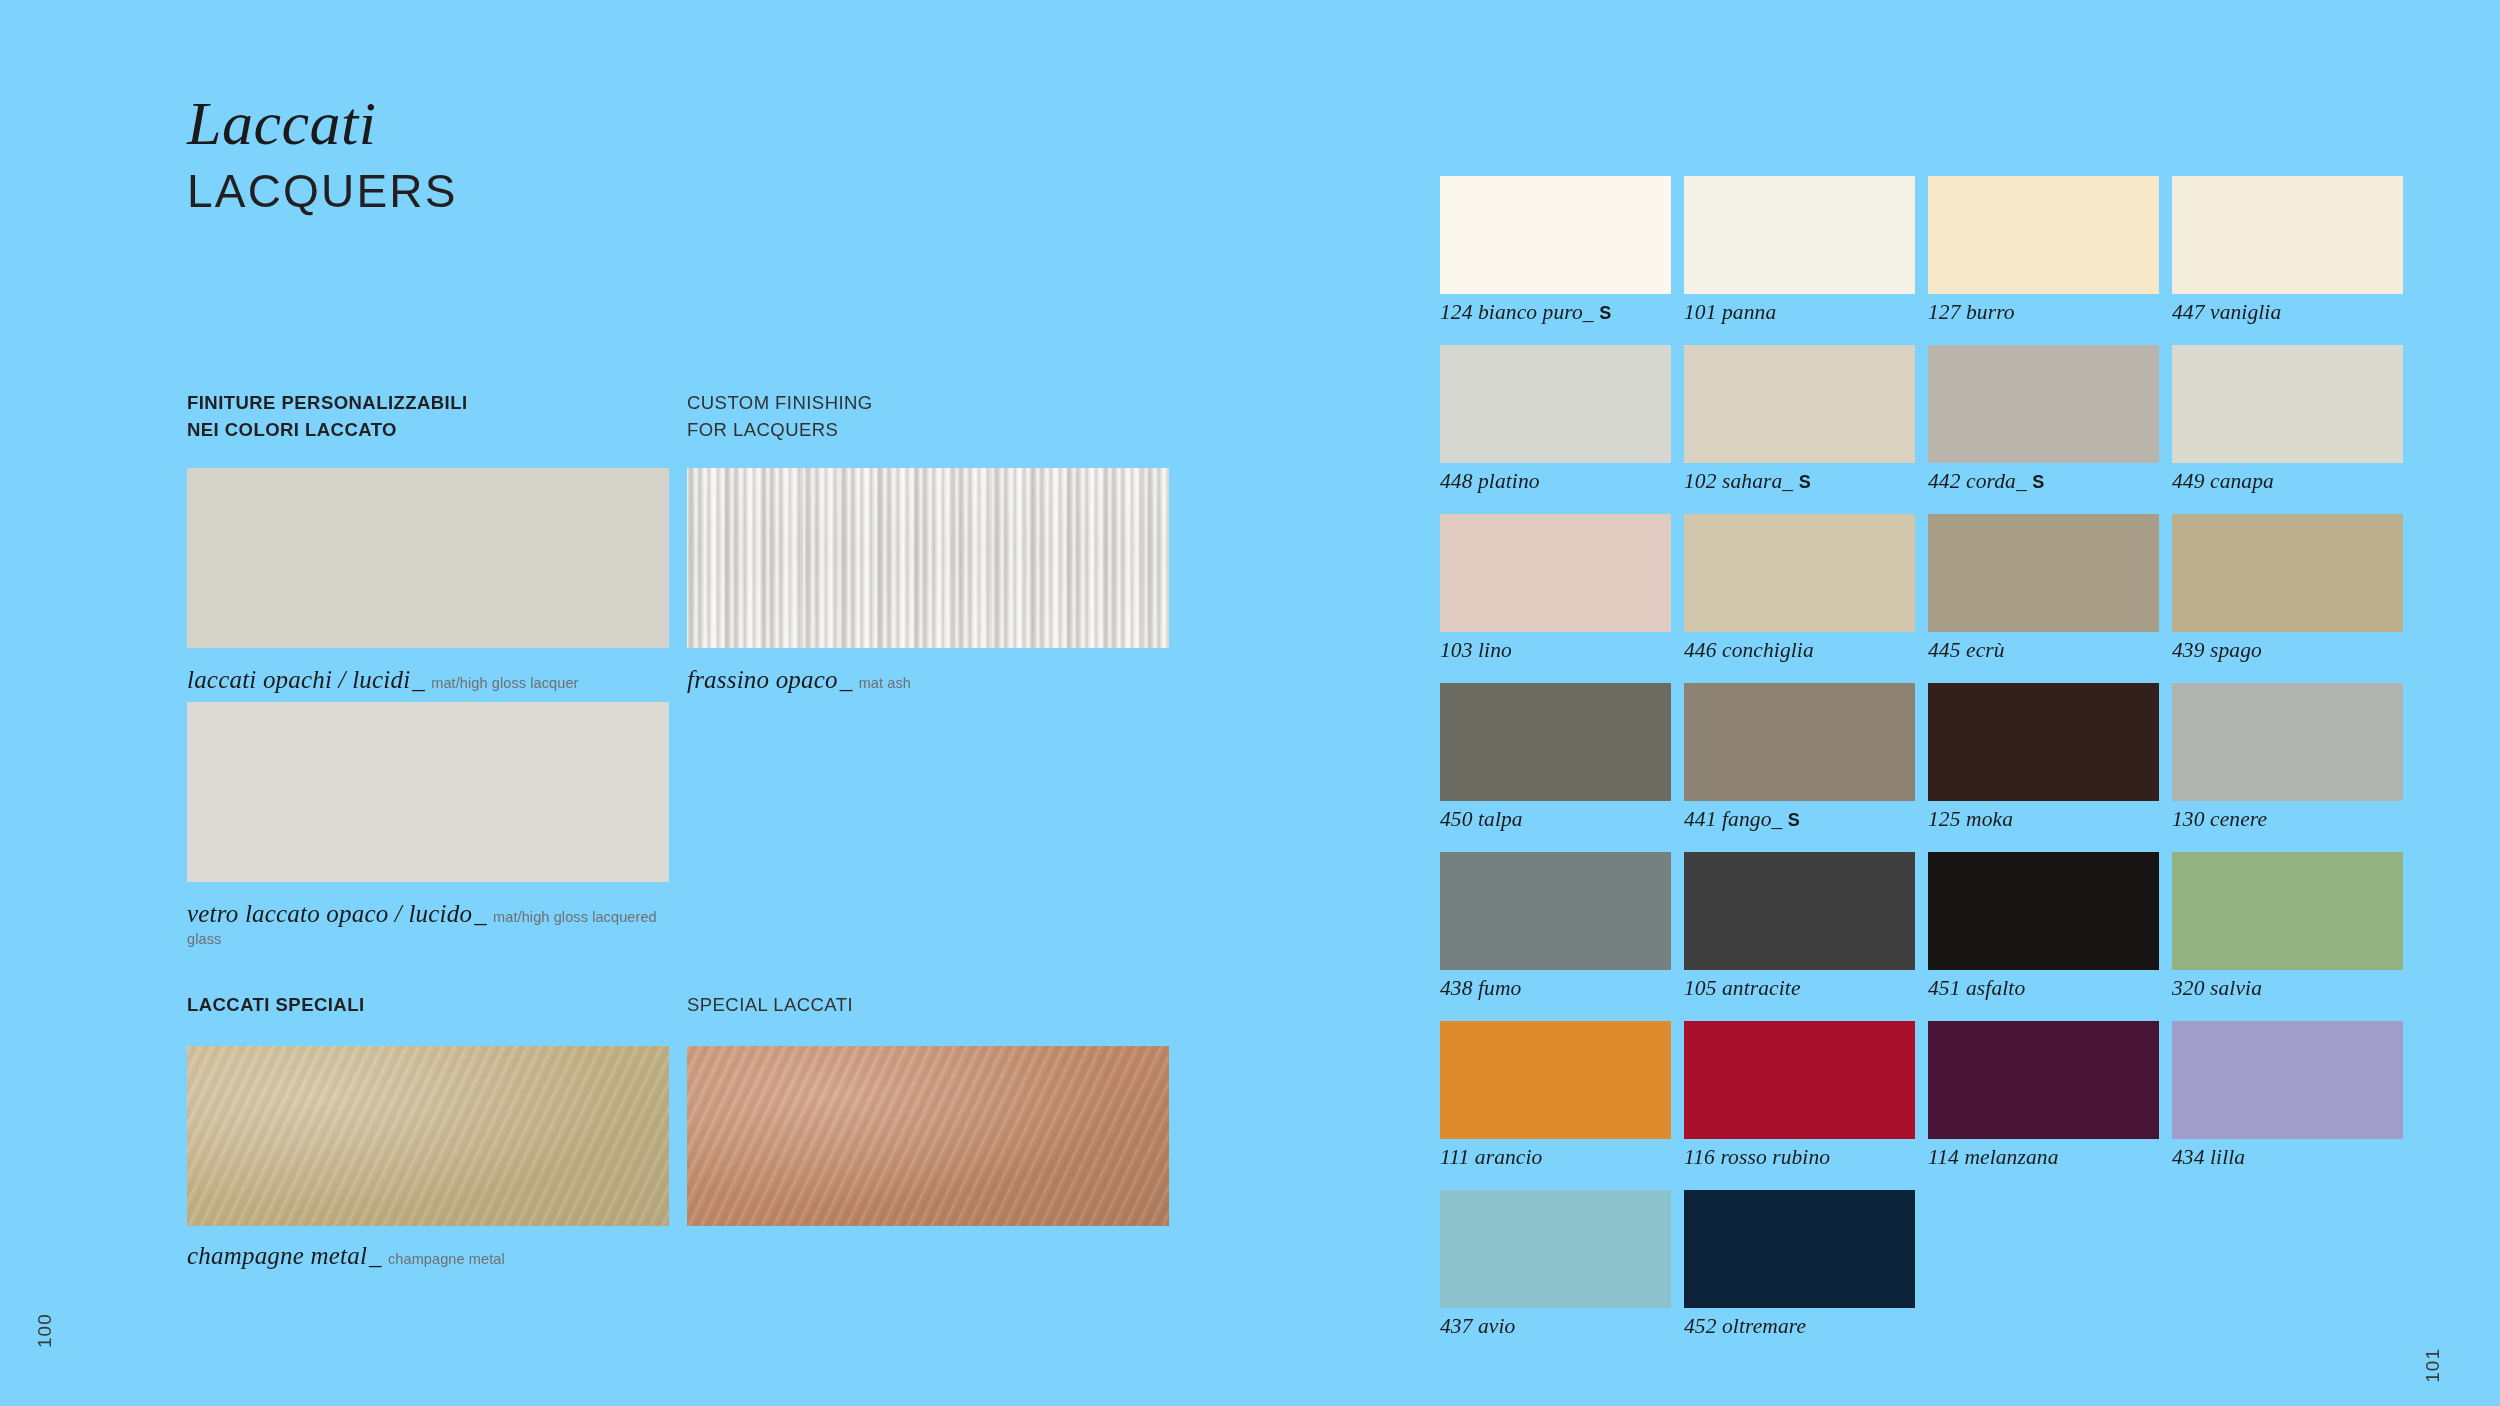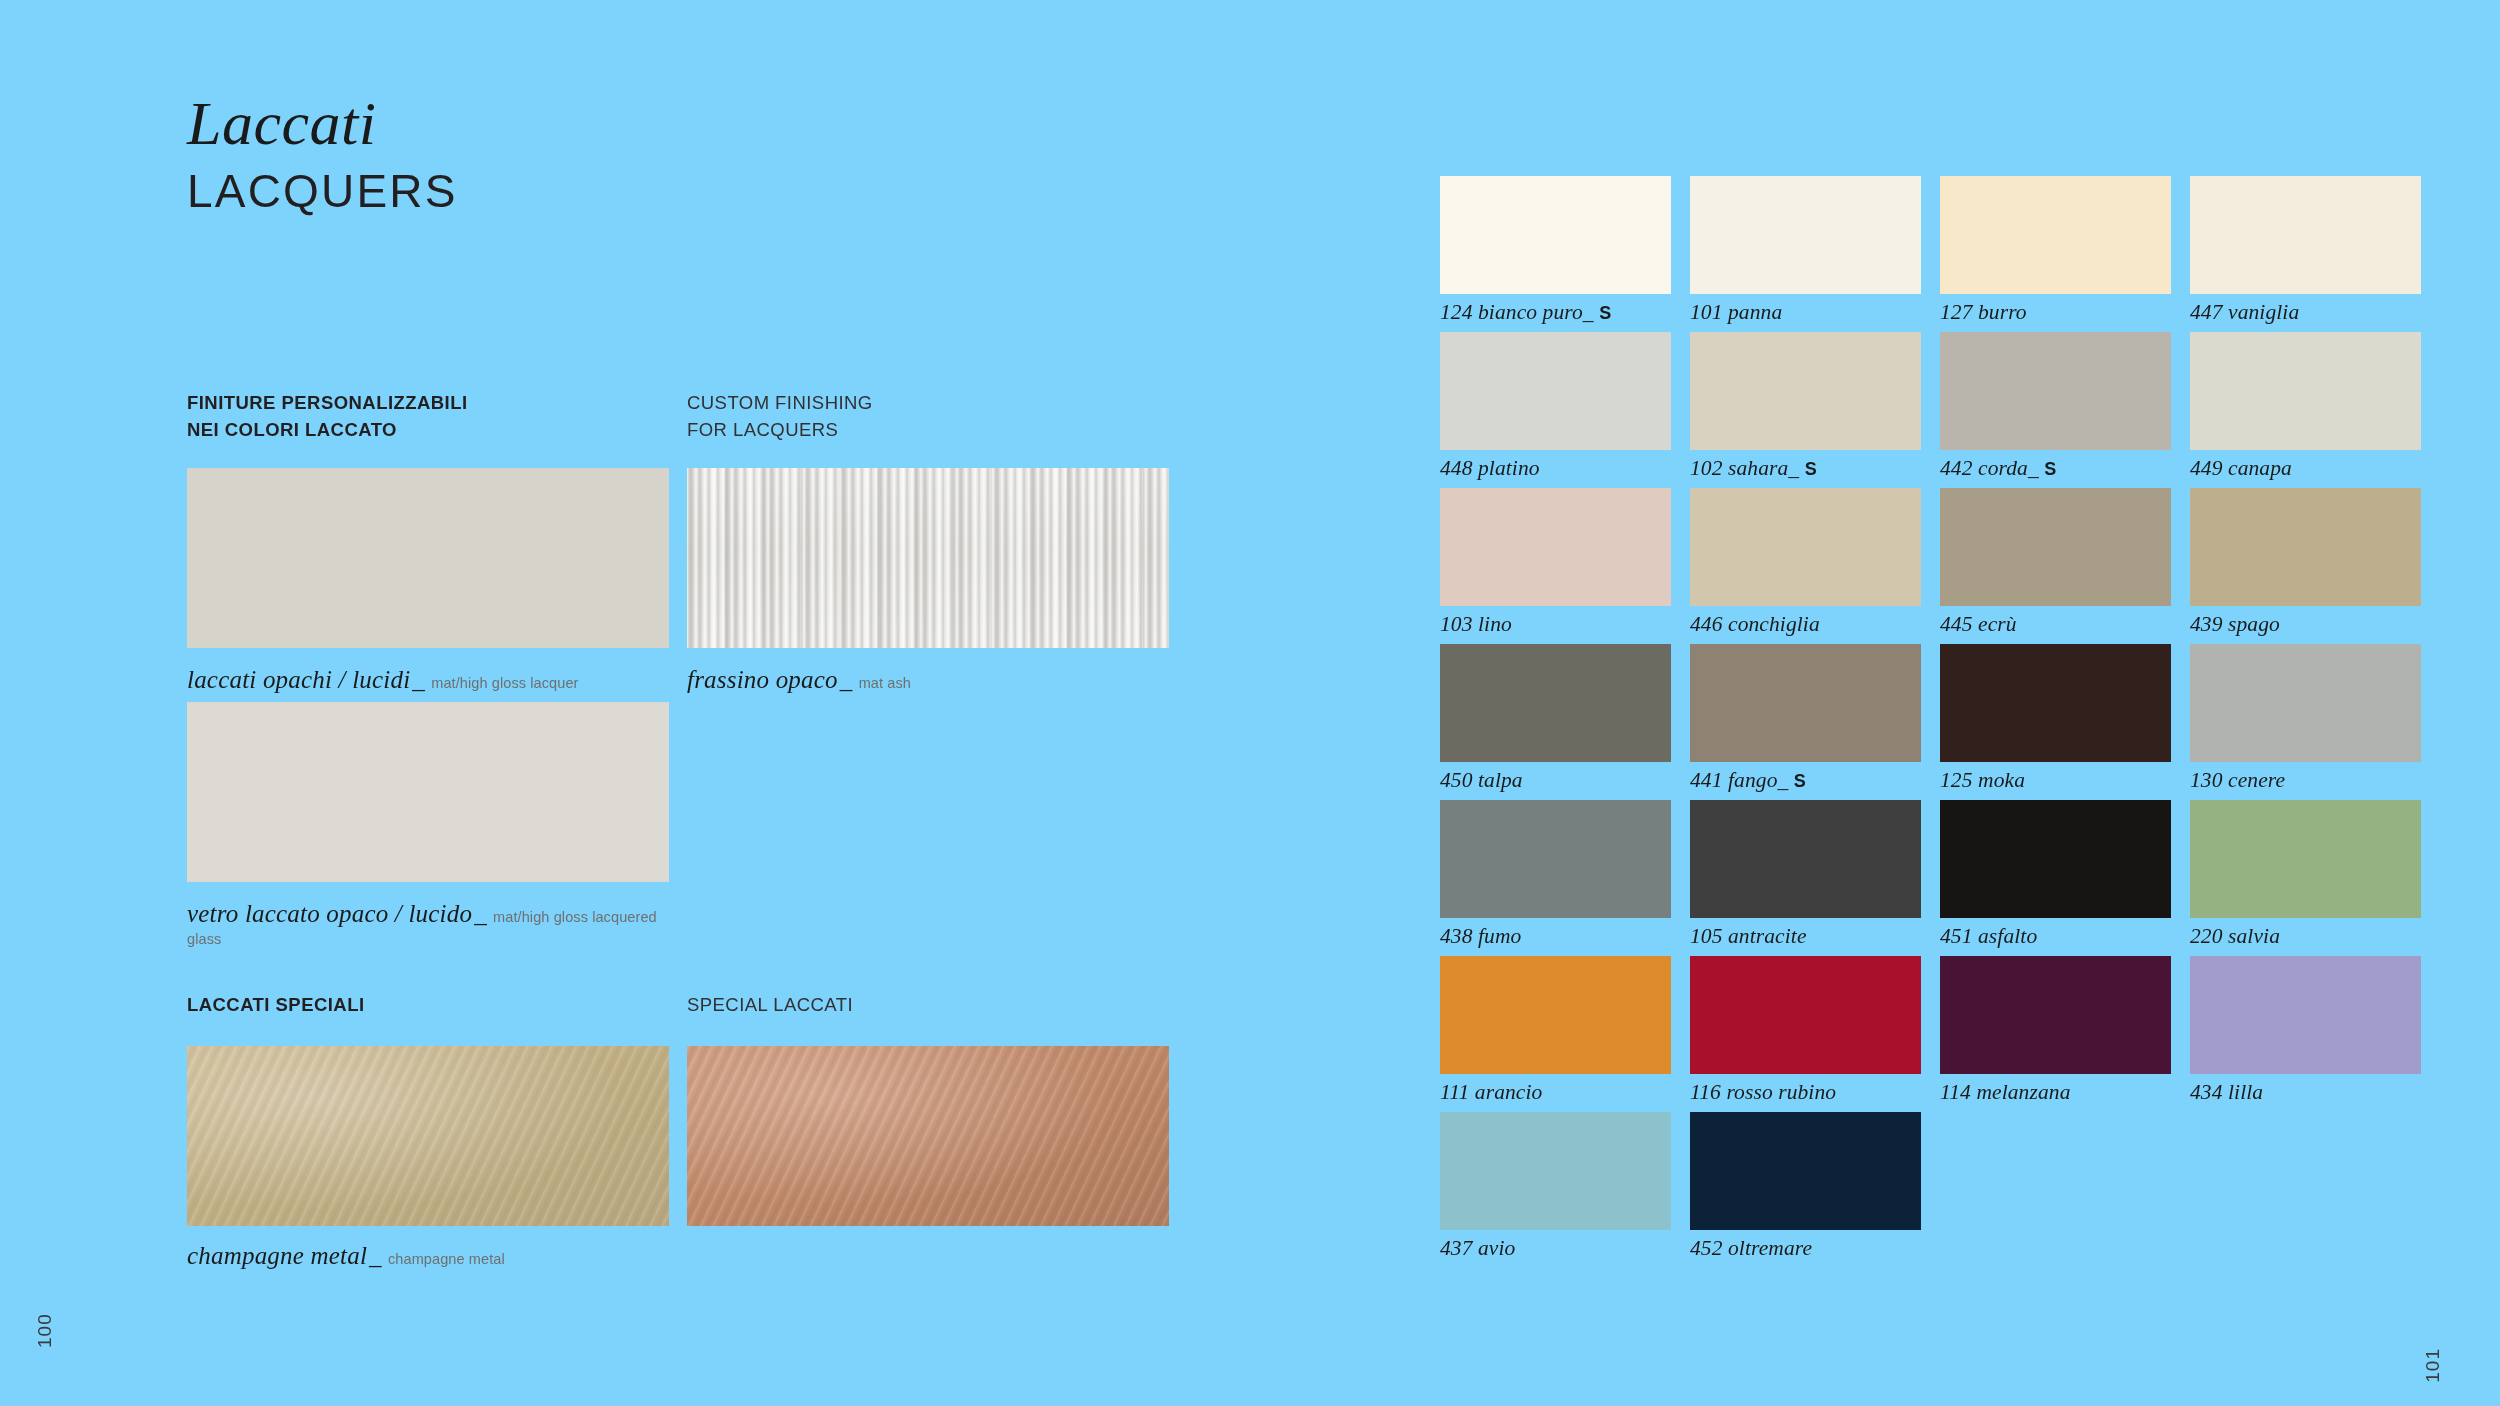--- a/index.html
+++ b/index.html
@@ -157,20 +157,21 @@
   }
   #color-grid {
     position: absolute;
     left: 50px;
     top: 176px;
     width: 990px;
     display: grid;
     grid-template-columns: repeat(4, 231px);
     column-gap: 19px;
     row-gap: 0px;
+    gap: 13px;
   }
   .color-cell {
     width: 231px;
     height: 156px;
     position: relative;
   }
   .color-cell .chip {
     width: 231px;
     height: 118px;
     display: block;
@@ -347,21 +348,21 @@
         <div class="color-cell">
           <div class="chip" style="background: rgb(63, 63, 63);"></div>
           <div class="lbl"><span>105 antracite</span></div>
         </div>
         <div class="color-cell">
           <div class="chip" style="background: rgb(22, 21, 19);"></div>
           <div class="lbl"><span>451 asfalto</span></div>
         </div>
         <div class="color-cell">
           <div class="chip" style="background: rgb(149, 178, 131);"></div>
-          <div class="lbl"><span>220 salvia</span></div>
+          <div class="lbl"><span>320 salvia</span></div>
         </div>
         <div class="color-cell">
           <div class="chip" style="background: rgb(222, 139, 45);"></div>
           <div class="lbl"><span>111 arancio</span></div>
         </div>
         <div class="color-cell">
           <div class="chip" style="background: rgb(168, 16, 44);"></div>
           <div class="lbl"><span>116 rosso rubino</span></div>
         </div>
         <div class="color-cell">

